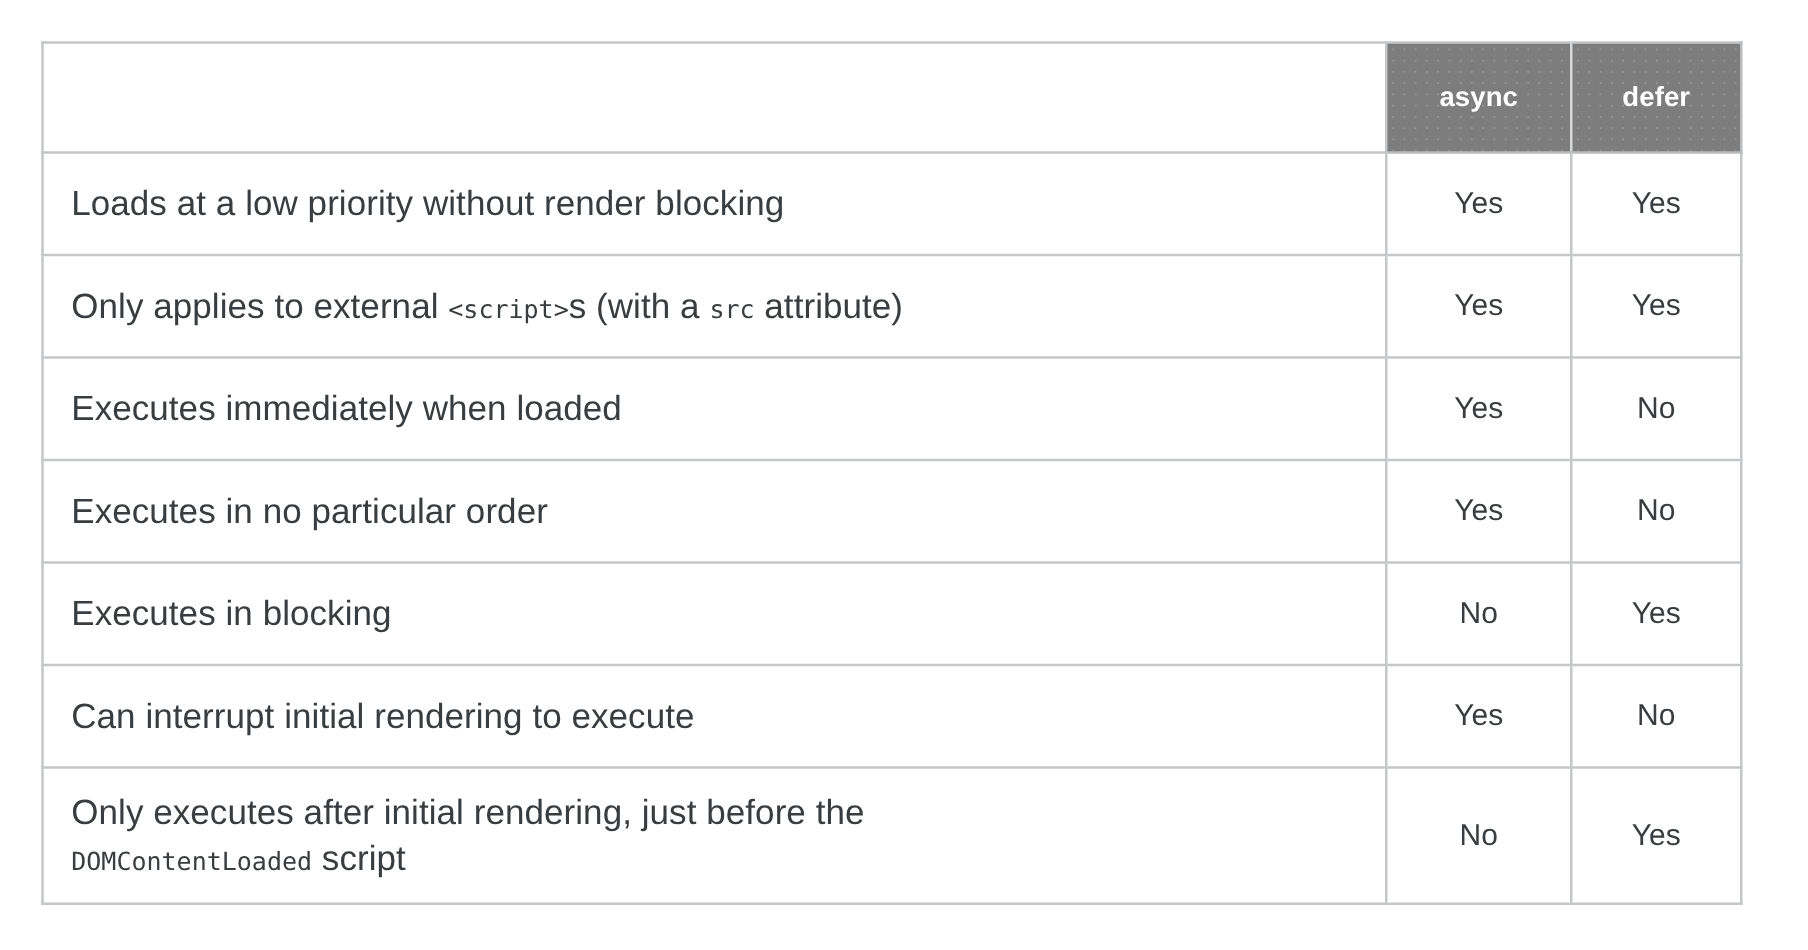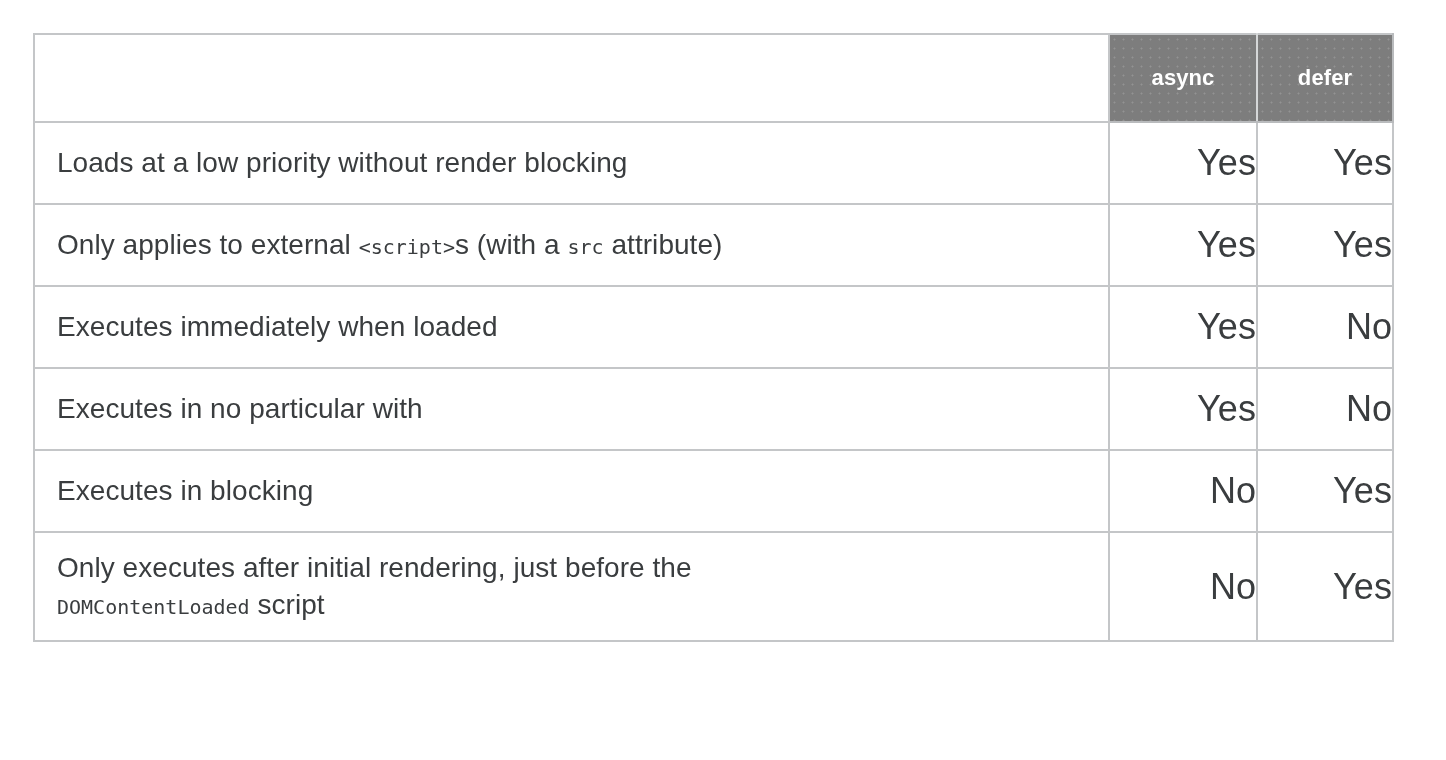--- a/index.html
+++ b/index.html
@@ -70,23 +70,23 @@
     padding: 14px 0 14px 22px;
     letter-spacing: .05px;
     border-radius: 22px;
   }
 
   tbody tr.row-tall td.cell-desc {
     padding-bottom: 14px;
   }
 
   tbody td.cell-val {
-    font-size: 36px;
+    font-size: 24px;
     color: #3a3d3f;
-    text-align: right;
+    text-align: center;
     letter-spacing: .05px;
   }
 
   tbody tr { height: 82px; }
   tbody tr.row-tall { height: 109px; }
 
   code.mono {
     font-family: "DejaVu Sans Mono", "Liberation Mono", monospace;
     font-size: 20px;
     color: #3a3d3f;
@@ -120,28 +120,33 @@
           <td class="cell-desc"><span>Only applies to external </span><code class="mono">&lt;script&gt;</code><span>s (with a </span><code class="mono">src</code><span> attribute)</span></td>
           <td class="cell-val">Yes</td>
           <td class="cell-val">Yes</td>
         </tr>
         <tr>
           <td class="cell-desc"><span>Executes immediately when loaded</span></td>
           <td class="cell-val">Yes</td>
           <td class="cell-val">No</td>
         </tr>
         <tr>
-          <td class="cell-desc"><span>Executes in no particular with</span></td>
+          <td class="cell-desc"><span>Executes in no particular order</span></td>
           <td class="cell-val">Yes</td>
           <td class="cell-val">No</td>
         </tr>
         <tr>
           <td class="cell-desc"><span>Executes in blocking</span></td>
           <td class="cell-val">No</td>
           <td class="cell-val">Yes</td>
+        </tr>
+        <tr>
+          <td class="cell-desc"><span>Can interrupt initial rendering to execute</span></td>
+          <td class="cell-val">Yes</td>
+          <td class="cell-val">No</td>
         </tr>
         <tr class="row-tall">
           <td class="cell-desc"><span>Only executes after initial rendering, just before the </span><br><code class="mono">DOMContentLoaded</code><span> script</span></td>
           <td class="cell-val">No</td>
           <td class="cell-val">Yes</td>
         </tr>
       </tbody>
   </table>
 </div>
 

